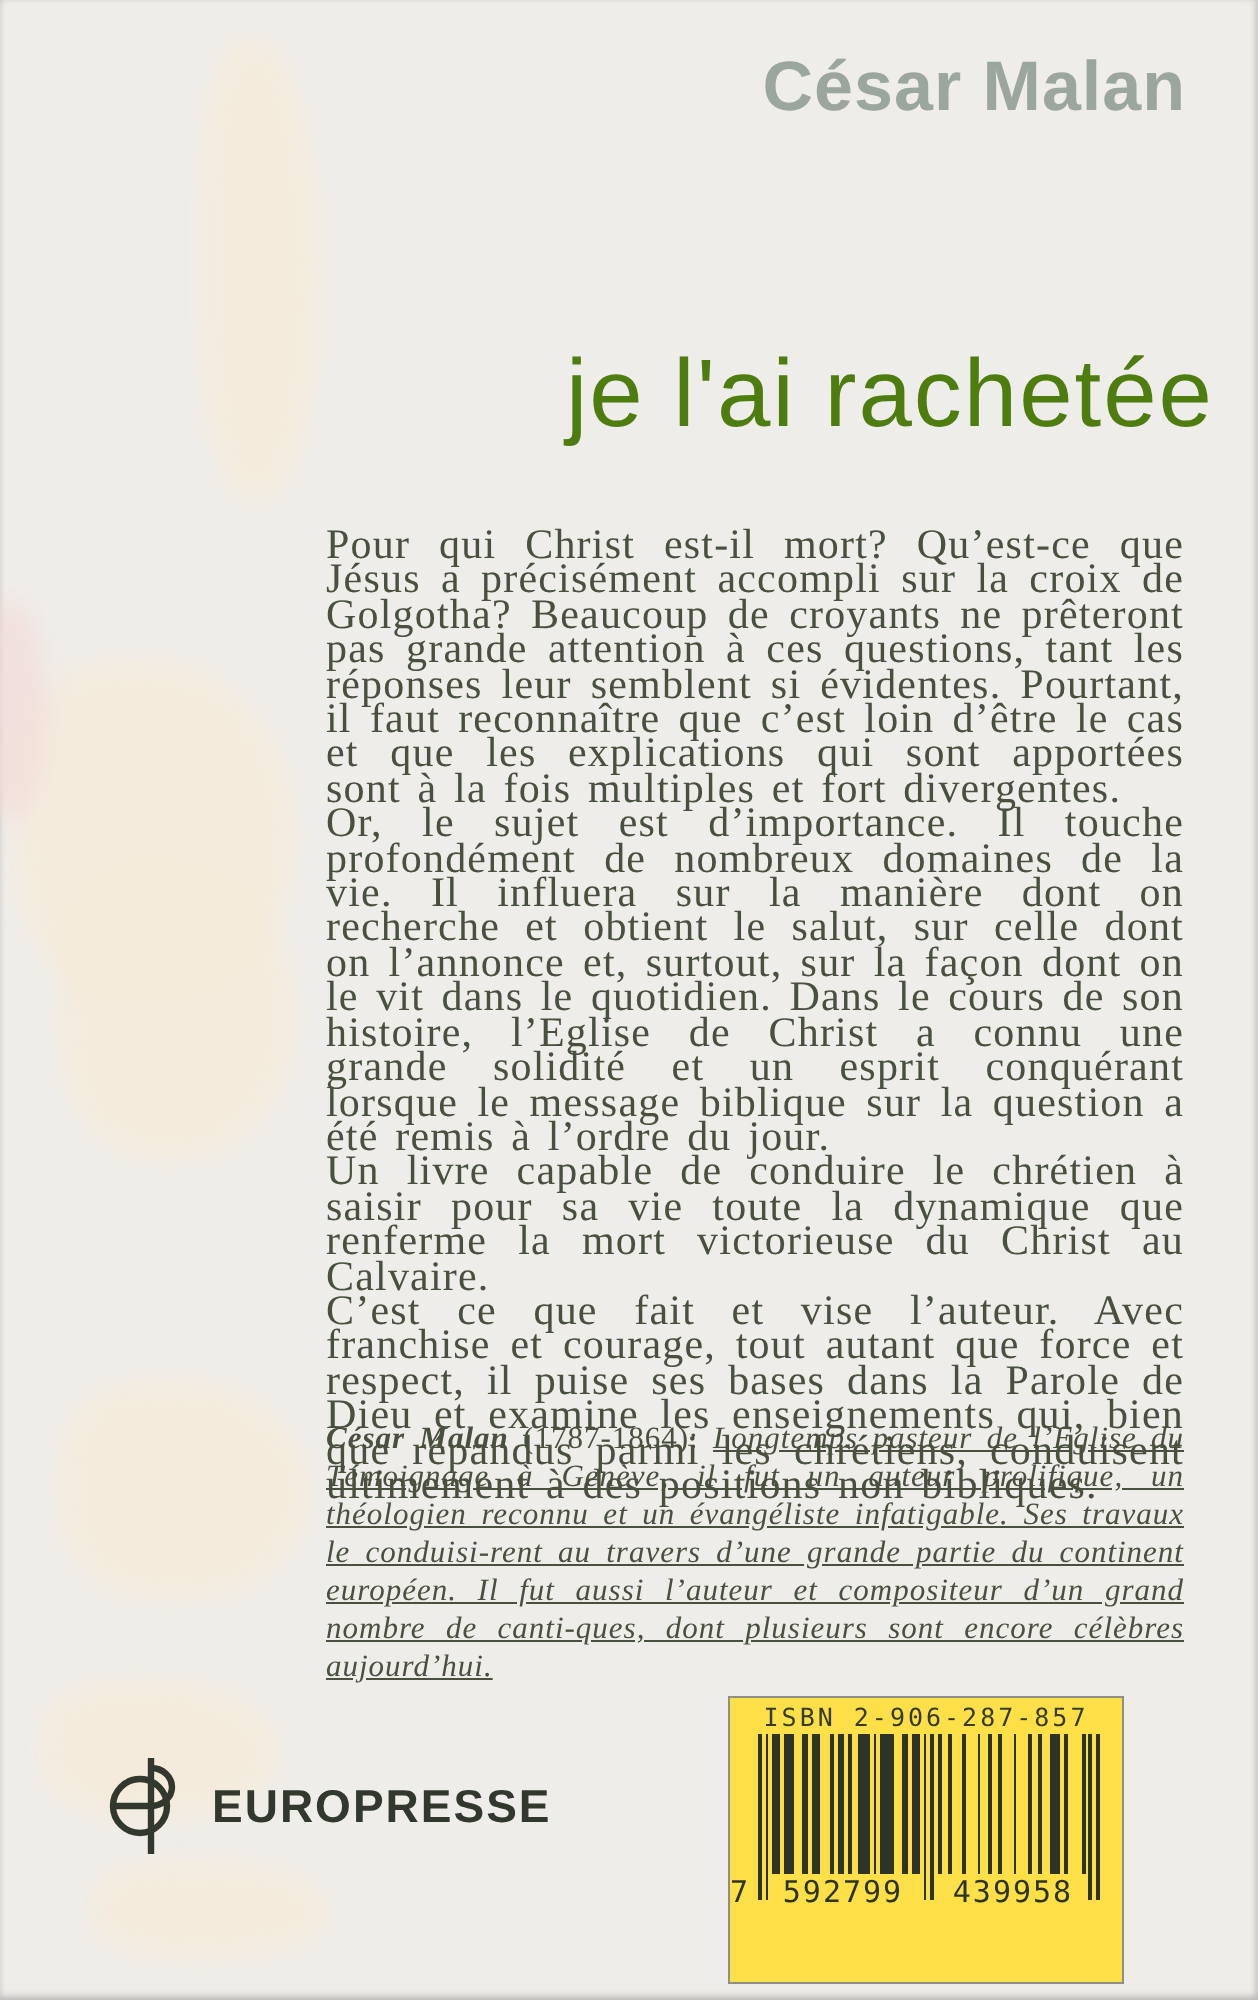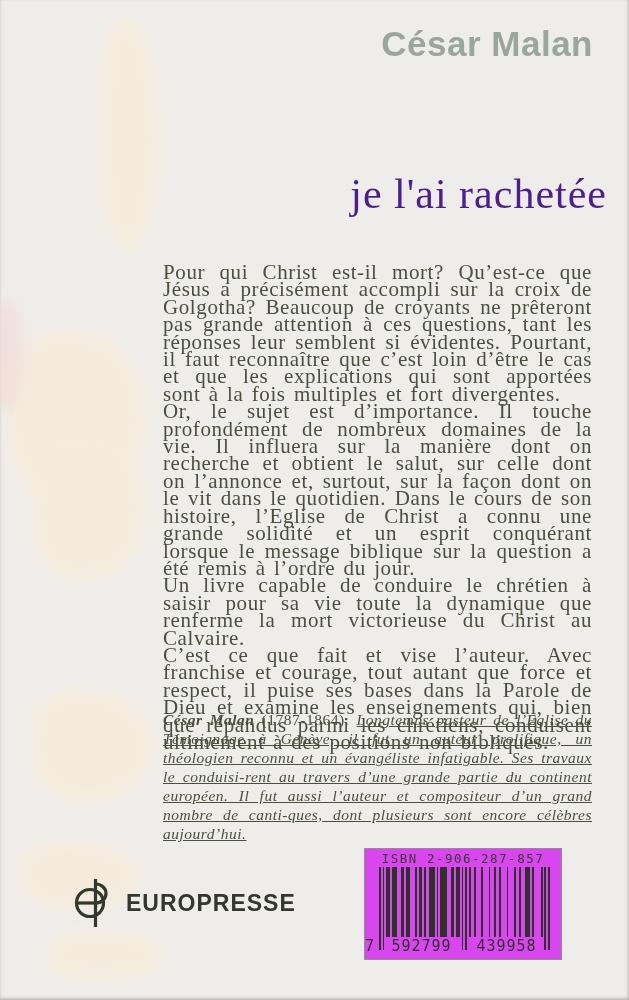--- a/index.html
+++ b/index.html
@@ -32,22 +32,22 @@
   .title .stretch{
     display:inline-block;
     font-family:"Liberation Sans", sans-serif;
     font-style:italic;font-weight:bold;
     font-size:57px;letter-spacing:-2px;
     transform:scale(.99,1.22);transform-origin:right top;
   }
   .subtitle{
     position:absolute;top:170px;right:22px;left:0;
     text-align:right;
-    font-family:Liberation Serif, serif;
-    font-size:42px;color:#4c1d95;letter-spacing:1px;
+    font-family:Liberation Sans, sans-serif;
+    font-size:48px;color:#4d7c0f;letter-spacing:1px;
   }
 
   
   .synopsis{
     position:absolute;left:163px;top:264px;width:429px;
     color:#49503f;
     font-size:21px;line-height:17.4px;
     text-align:justify;
     letter-spacing:.6px;word-spacing:2.5px;
   }
@@ -60,35 +60,35 @@
     font-size:15.5px;line-height:19px;
     text-align:justify;
     letter-spacing:.5px;word-spacing:2px;
   }
   .bio .bio-name{font-weight:bold;font-style:italic;}
   .bio .bio-years{font-style:normal;}
   .bio .bio-text{font-style:italic;text-decoration:underline;}
 
   
   .publisher{
-    position:absolute;left:72px;top:876px;
+    position:absolute;left:52px;top:876px;
     display:flex;align-items:center;gap:12px;justify-content:flex-end;
   }
   .publisher svg{display:block;}
   .publisher-name{
     font-family:"Liberation Sans", sans-serif;
     font-weight:bold;font-size:23px;letter-spacing:1px;
     color:#32382d;
   }
 
   
   .barcode-box{
     position:absolute;left:364px;top:848px;
-    width:198px;height:112px;
-    background:#d946ef;
+    width:198px;height:144px;
+    background:#fde047;
     border:1px solid #8f8f8a;
     box-sizing:border-box;
   }
   .isbn-label{
     font-family:"DejaVu Sans Mono", monospace;
     font-size:12.5px;letter-spacing:1.5px;
     color:#343c2f;text-align:center;
     margin-top:2px;white-space:nowrap;
   }
   .barcode-inner{position:relative;height:92px;margin-top:1px;}

